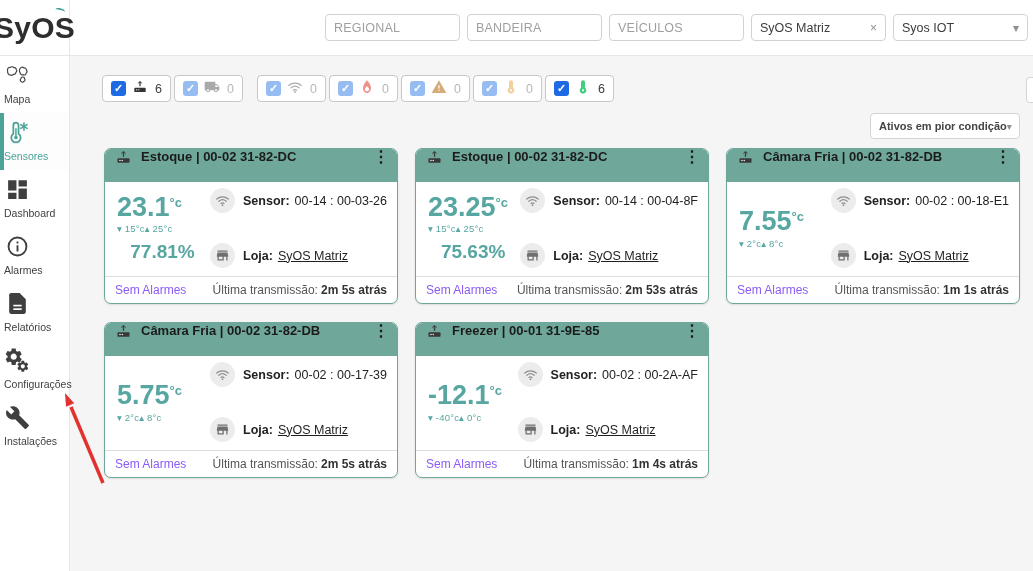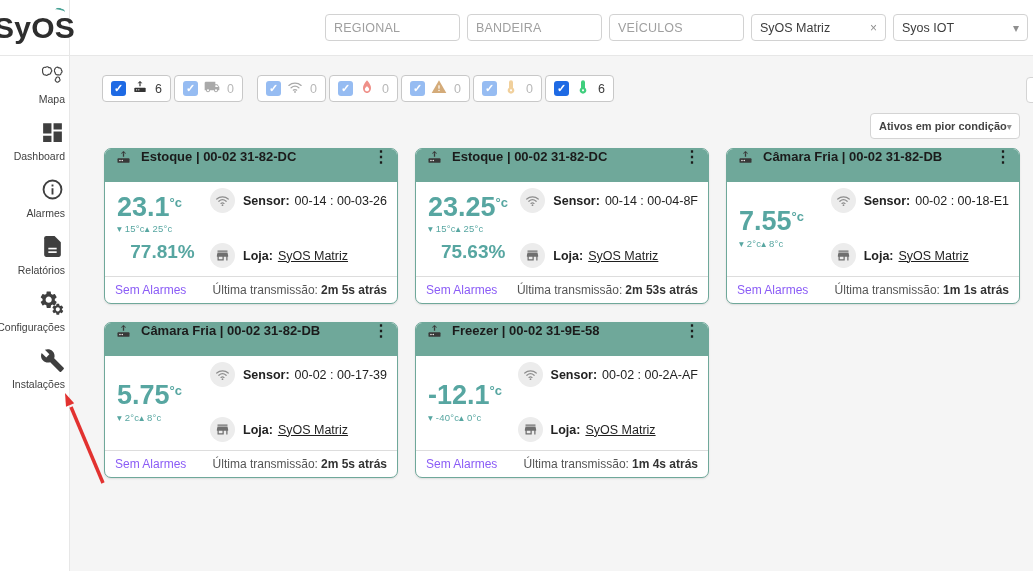--- a/index.html
+++ b/index.html
@@ -17,21 +17,21 @@
   .logo { font-size:30px; font-weight:bold; color:#2e2e2e; letter-spacing:.3px; position:relative; }
   .logo-accent { position:absolute; right:10px; top:-3px; width:10px; height:6px; border-top:2.5px solid #4aa396; border-radius:50% 50% 0 0; transform:rotate(14deg); }
   .topbar-filters { position:absolute; left:325px; top:14px; display:flex; gap:7px; }
   .tbox { width:135px; height:27px; border:1px solid #d2d2d2; border-radius:4px; background:#fff; font-size:12.5px; display:flex; align-items:center; padding:0 8px; color:#3c3c3c; }
   input.tbox { outline:none; }
   input.tbox::placeholder { color:#9f9f9f; letter-spacing:.2px; }
   .tbox .tval { flex:1; white-space:nowrap; overflow:hidden; }
   .tbox .taction { color:#8f8f8f; font-size:12px; cursor:pointer; padding-left:4px; }
   
   .sidebar { position:absolute; left:0; top:56px; width:70px; height:515px; background:#fff; border-right:1px solid #e7e7e7; z-index:2; display:flex; flex-direction:column; }
-  .side-item { height:57px; display:flex; flex-direction:column; align-items:flex-end; justify-content:center; gap:3px; cursor:pointer; border-left:4px solid transparent; border-right:4px solid transparent; color:#3f3f3f; }
+  .side-item { height:57px; display:flex; flex-direction:column; align-items:flex-start; justify-content:center; gap:3px; cursor:pointer; border-left:4px solid transparent; border-right:4px solid transparent; color:#3f3f3f; }
   .side-item.active { border-left-color:#4aa396; color:#4aa396; background:#fdfdfd; }
   .side-icon-slot { width:26px; height:26px; display:flex; align-items:center; justify-content:center; color:inherit; }
   .side-icon-slot svg { width:25px; height:25px; }
   .side-label { font-size:10.5px; color:inherit; }
   
   .main { position:absolute; left:71px; top:56px; width:962px; height:515px; }
   
   .chips-row { position:absolute; left:31px; top:19px; display:flex; align-items:center; }
   .chip { display:flex; align-items:center; gap:6px; background:#fff; border:1px solid #c8c8c8; border-radius:4px; padding:0 8px; height:27px; margin-right:3px; cursor:pointer; }
   .chip-gap { width:11px; }
@@ -101,20 +101,35 @@
     <span class="side-icon-slot">
         <span><svg viewBox="0 0 24 24" fill="none" stroke="currentColor" stroke-width="1.1" stroke-linejoin="round">
             <path d="M2.5 7.5c-.6-2 1-3.8 2.8-3.3 1-.9 2.6-.7 3.2.3 1.3-.4 2.4.5 2.2 1.7 1 .8.8 2.3-.3 2.8 0 1.3-1.3 2.2-2.5 1.8-.4 1.1-1.9 1.4-2.8.6-1.5.5-2.9-1.9-2.6-3.9z"></path>
             <path d="M14.5 5.5c.4-1.6 2.5-2 3.5-.8 1.4-.3 2.7.8 2.5 2.2 1 .7.9 2.2-.2 2.7.1 1.5-1.6 2.4-2.8 1.6-1.4.6-3-.4-2.9-1.9-1-.9-.9-2.9-.1-3.8z"></path>
             <path d="M16.5 13.5c1.2-.4 2.4.5 2.3 1.7.9.8.4 2.3-.8 2.5-.5 1-2 1-2.5 0-1.1-.4-1.2-2-.2-2.6 0-.7.5-1.4 1.2-1.6z"></path>
           </svg></span>
       </span>
     <span class="side-label">Mapa</span>
   </div>
 
+  <div class="side-item active">
+    <span class="side-icon-slot">
+        <span><svg viewBox="0 0 24 24">
+            <path d="M13 13.3V5a2.5 2.5 0 0 0-5 0v8.3a4.5 4.5 0 1 0 5 0z" fill="none" stroke="currentColor" stroke-width="1.7"></path>
+            <circle cx="10.5" cy="16.8" r="1.7" fill="currentColor"></circle>
+            <path d="M10.5 16.8V8" stroke="currentColor" stroke-width="1.4"></path>
+            <g stroke="currentColor" stroke-width="1.5" stroke-linecap="round">
+              <path d="M18.2 2.8v7"></path>
+              <path d="M15.2 4.5l6 3.6"></path>
+              <path d="M21.2 4.5l-6 3.6"></path>
+            </g>
+          </svg></span>
+      </span>
+    <span class="side-label">Sensores</span>
+  </div>
 
   <div class="side-item">
     <span class="side-icon-slot">
         <span><svg viewBox="0 0 24 24">
             <path fill="currentColor" d="M3 13h8V3H3v10zm0 8h8v-6H3v6zm10 0h8V11h-8v10zm0-18v6h8V3h-8z"></path>
           </svg></span>
       </span>
     <span class="side-label">Dashboard</span>
   </div>
 
@@ -439,21 +454,21 @@
   <div class="card">
     <div class="card-header">
       <svg viewBox="0 0 24 24">
             <path d="M12 11V6" stroke="currentColor" stroke-width="1.8" fill="none"></path>
             <circle cx="12" cy="4.6" r="1.4" fill="currentColor"></circle>
             <path d="M8.8 6.2a4.6 4.6 0 0 1 6.4 0" stroke="currentColor" stroke-width="1.2" fill="none"></path>
             <rect x="3.5" y="13" width="17" height="6.5" rx="1.3" fill="currentColor"></rect>
             <circle cx="7" cy="16.2" r="1" fill="#fff"></circle>
             <circle cx="10.2" cy="16.2" r="1" fill="#fff"></circle>
           </svg>
-      <span class="card-title">Freezer | 00-02 31-9E-58</span>
+      <span class="card-title">Freezer | 00-01 31-9E-85</span>
       <span class="kebab">⋮</span>
     </div>
     <div class="card-body">
       <div class="temp-block">
         <div class="temp-value"><span>-12.1</span><span class="temp-unit">°c</span></div>
         <div class="temp-range"><span>▾</span> <span>-40°c</span><span>▴</span> <span>0°c</span></div>
 
       </div>
       <div class="info-block">
         <div class="info-row">

